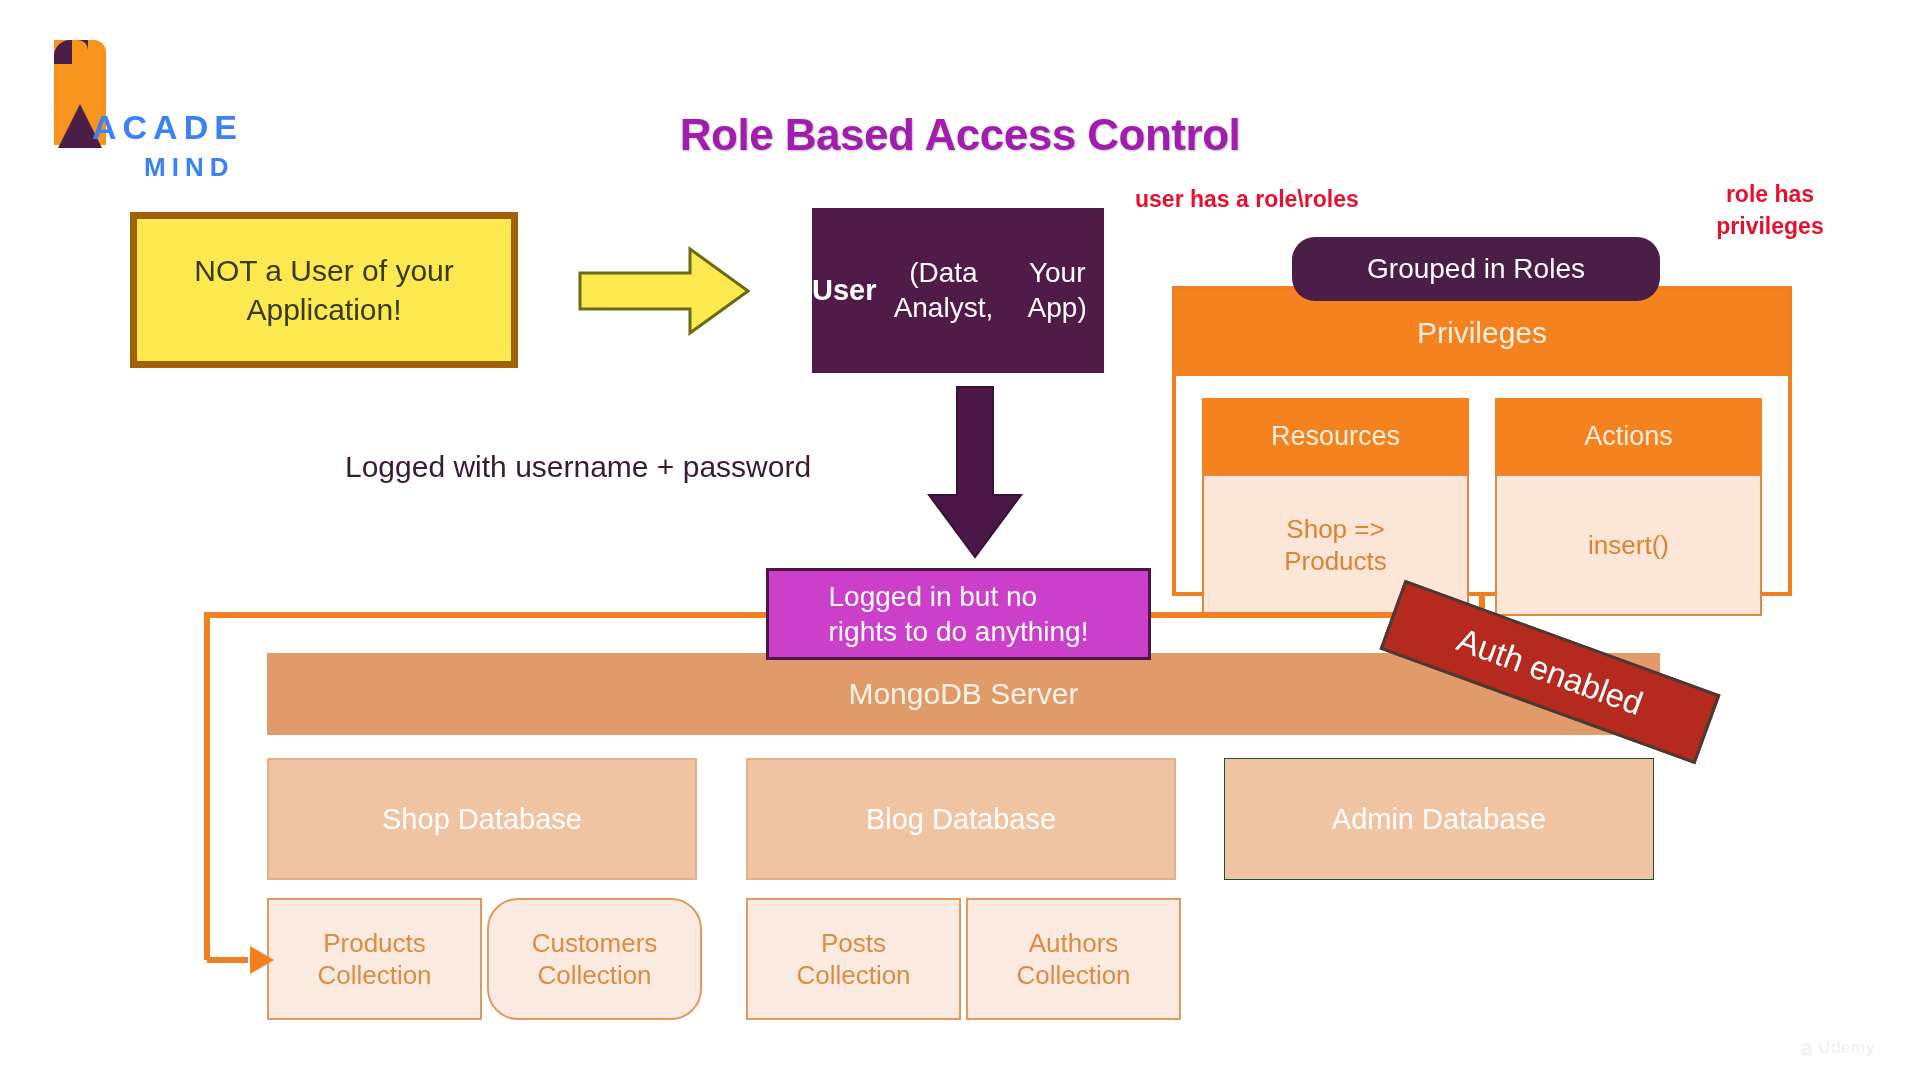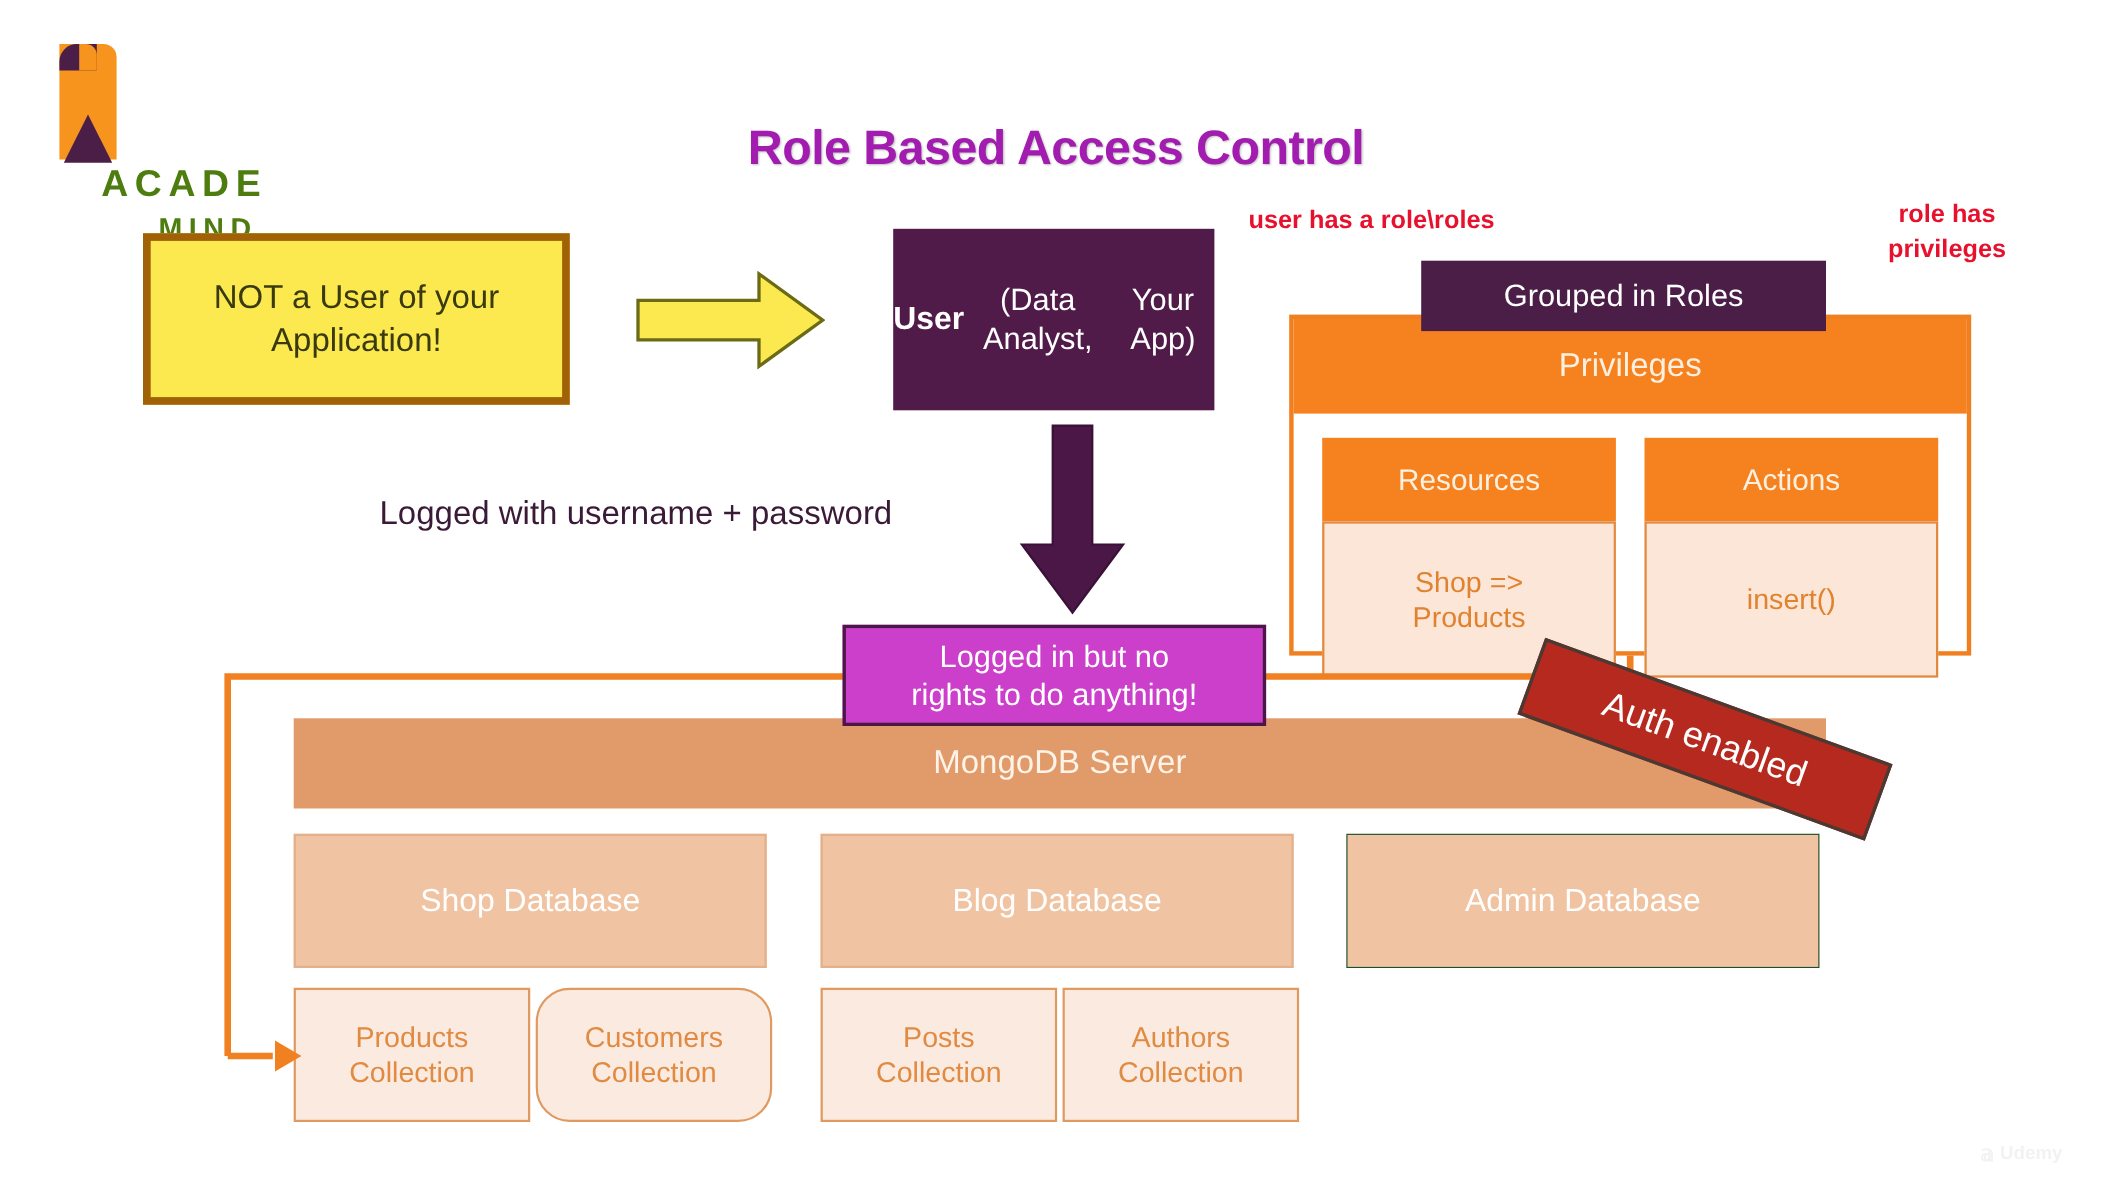--- a/index.html
+++ b/index.html
@@ -15,21 +15,21 @@
   .logo-wrap { position:absolute; left:44px; top:30px; width:230px; height:130px; }
   .logo-flag { position:absolute; left:10px; top:10px; width:52px; height:105px;
                background:#F7941E; border-radius:0 12px 0 0; }
   .logo-hook { position:absolute; left:10px; top:10px; width:34px; height:24px;
                background:#4B1E47; border-radius:16px 0 0 0; }
   .logo-hook::after { content:""; position:absolute; left:18px; top:0; width:16px; height:24px;
                background:#F7941E; border-radius:0 10px 0 0; }
   .logo-tri { position:absolute; left:14px; top:74px; width:0; height:0;
               border-left:22px solid transparent; border-right:22px solid transparent;
               border-bottom:44px solid #4B1E47; }
-  .logo-t1, .logo-t2 { position:absolute; color:#4d7c0f; font-weight:bold; letter-spacing:6px;margin-top:40px; }
+  .logo-t1, .logo-t2 { position:absolute; color:#3b82f6; font-weight:bold; letter-spacing:6px; }
   .logo-t1 { left:48px; top:78px; font-size:34px; }
   .logo-t2 { left:100px; top:122px; font-size:26px; }
 
   
   .title { position:absolute; left:600px; top:110px; width:720px; text-align:center;
            font-size:44px; font-weight:bold; color:#a21caf; letter-spacing:-0.5px;
            text-shadow:1px 1px 2px rgba(0,0,0,0.25); }
 
   
   .red-note { position:absolute; color:#E8112D; font-weight:bold; font-size:23px; line-height:1.4; }
@@ -54,40 +54,40 @@
 
   
   .login-label { position:absolute; left:345px; top:450px; font-size:30px; color:#3B1A38; }
 
   
   .darrow { position:absolute; left:925px; top:385px; width:100px; height:175px; }
 
   
   .magenta-box { position:absolute; left:766px; top:568px; width:385px; height:92px;
                  background:#CC3FCB; border:3px solid #4A1746; display:flex;
-                 align-items:center; justify-content:center; text-align:center;
+                 align-items:center; justify-content:center; 
                  color:#ffffff; font-size:28px; line-height:1.25; z-index:7; }
 
   
   .priv-outer { position:absolute; left:1172px; top:286px; width:620px; height:310px;
                 background:#ffffff; border:4px solid #F07F20; }
   .priv-head { position:absolute; left:0; top:0; width:100%; height:86px;
                background:#F5811F; color:#FDF0E0; font-size:30px;
                display:flex; align-items:center; justify-content:center; }
   .priv-body { position:absolute; left:0; top:86px; width:100%; height:244px;
                display:flex; gap:26px; padding:22px 26px 4px 26px; }
   .priv-col { flex:1; display:flex; flex-direction:column; }
   .col-head { height:76px; background:#F5811F; color:#FDF0E0; font-size:27px;
               display:flex; align-items:center; justify-content:center; }
   .col-body { flex:1; background:#FBE6D8; border:2px solid #E1893E; color:#E1822F;
               font-size:26px; display:flex; align-items:center; justify-content:center;
               text-align:center; line-height:1.25; }
   .roles-badge { position:absolute; left:1292px; top:237px; width:368px; height:64px;
                  background:#4B1E47; color:#ffffff; font-size:28px;
-                 display:flex; align-items:center; justify-content:center; z-index:6; }
+                 display:flex; align-items:center; justify-content:center; z-index:6;border-radius:23px; }
 
   
   .conn { position:absolute; left:150px; top:580px; width:1400px; height:420px; z-index:2; }
 
   
   .mongo-bar { position:absolute; left:267px; top:653px; width:1393px; height:82px;
                background:#E19A69; color:#FDF3E8; font-size:30px;
                display:flex; align-items:center; justify-content:center; }
 
   

